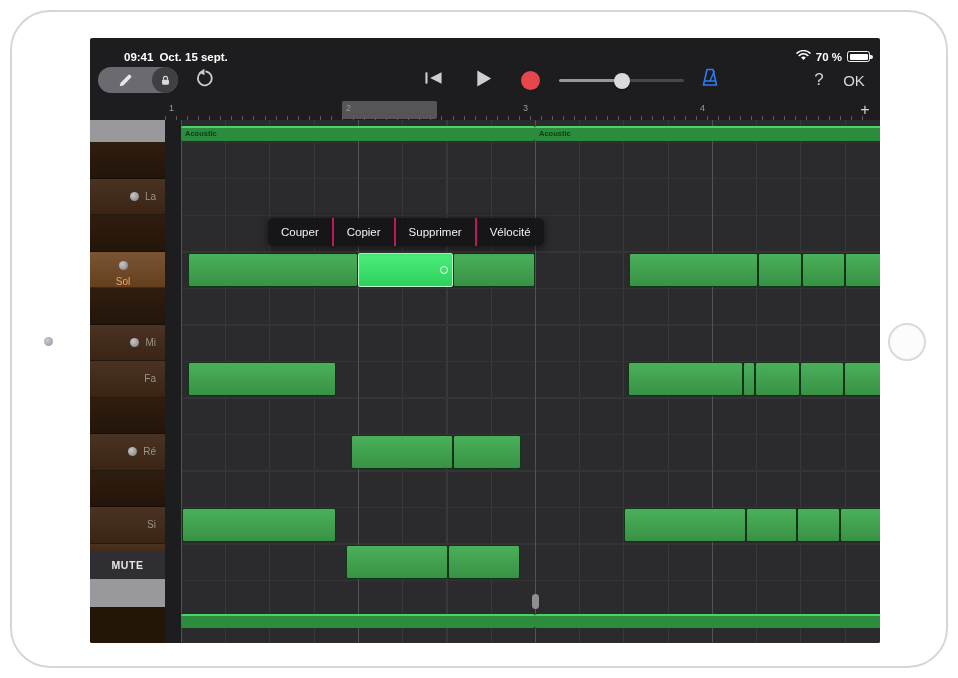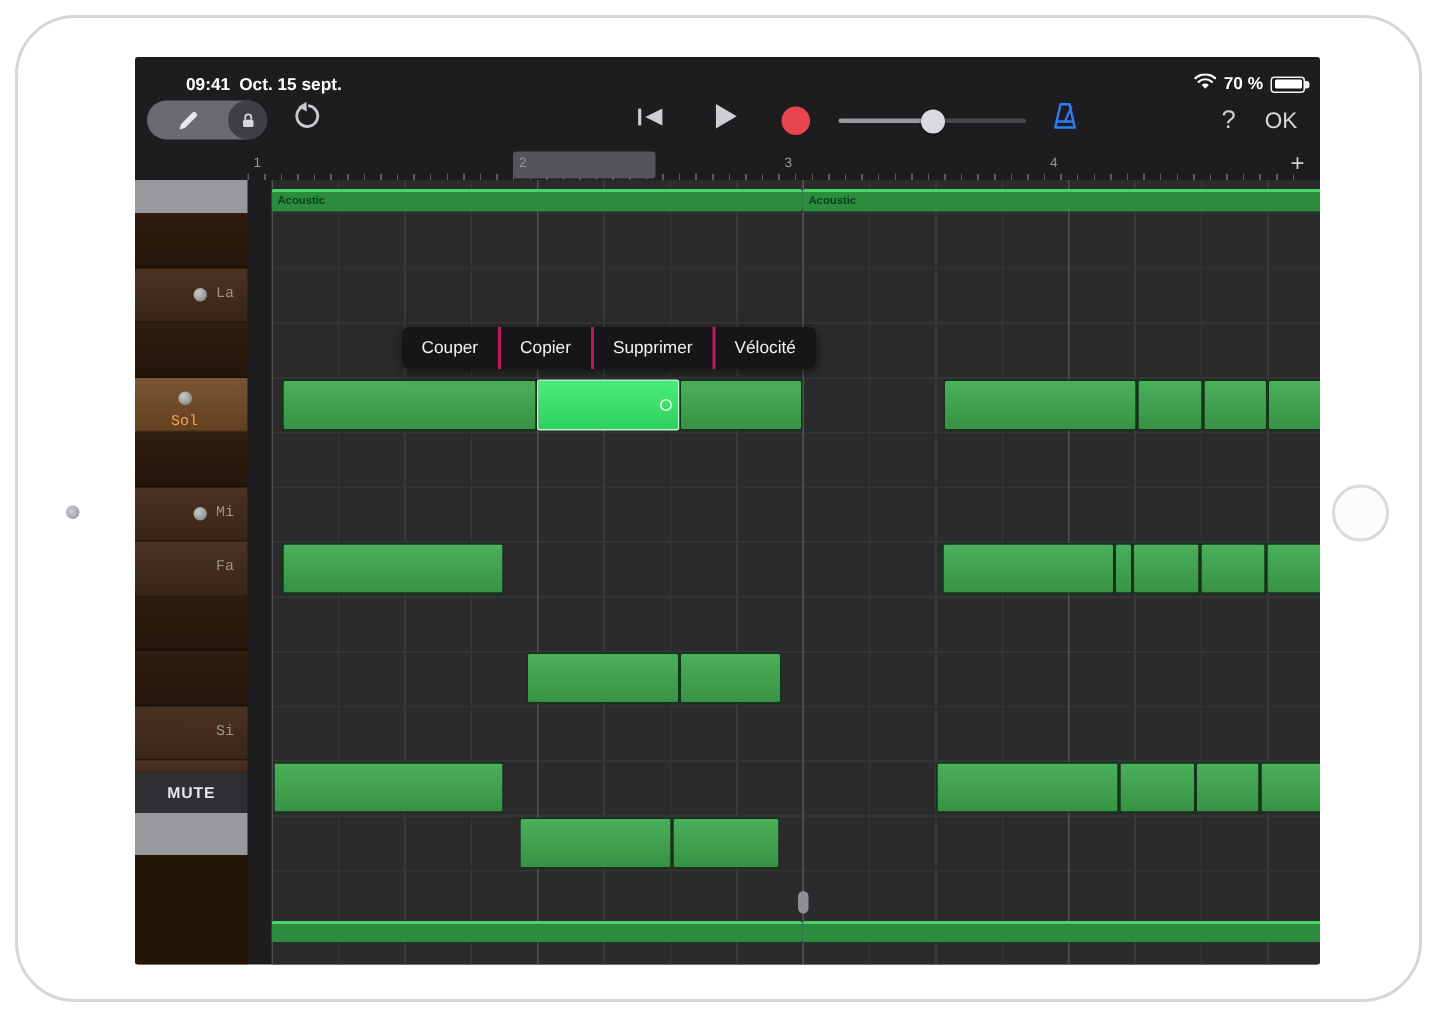--- a/index.html
+++ b/index.html
@@ -48,21 +48,21 @@
   .add-btn{position:absolute;right:6px;top:0;width:18px;height:20px;color:#d2d2d6;font-size:16px;line-height:19px;text-align:center;}
 
   
   .keys{position:absolute;left:0;top:82px;width:75px;bottom:0;background:#241509;}
   .keys-header{height:22px;background:#98989d;}
   .key-row{height:36.5px;display:flex;align-items:center;justify-content:flex-end;gap:6px;padding-right:9px;border-bottom:1px solid rgba(0,0,0,.5);box-sizing:border-box;}
   .key-row.white{background:linear-gradient(#4a3322,#3a2413);}
   .key-row.black{background:linear-gradient(#2f1d10,#24150a);}
   .key-row.highlight{background:linear-gradient(#7a5535,#64401f);flex-direction:column;}
   .key-dot{width:9px;height:9px;border-radius:50%;background:radial-gradient(circle at 35% 35%, #c9c9c9, #7a7a7a);}
-  .key-label{font-size:10px;color:#9c9488;font-family:Liberation Mono, monospace;}
+  .key-label{font-size:10px;color:#9c9488;}
   .key-row.highlight .key-label{color:#f2a35c;}
   .key-partial{height:8px;background:linear-gradient(#4a3322,#42291a);}
   .mute-row{height:27px;background:#2f2f33;color:#e6e6ea;font-size:10.5px;font-weight:700;display:flex;align-items:center;justify-content:center;letter-spacing:.6px;}
   .keys-footer{height:28px;background:#98989d;}
 
   
   .grid{position:absolute;left:75px;top:82px;right:0;bottom:0;background:#2b2b2d;overflow:hidden;margin-left:16px;}
   .grid-vlines{position:absolute;inset:0;background:repeating-linear-gradient(90deg,#39393c 0 1px,transparent 1px 44.25px);}
   .grid-hlines{position:absolute;left:0;right:0;top:22px;height:439px;background:repeating-linear-gradient(180deg,#343437 0 1px,transparent 1px 36.5px);}
   .barline{position:absolute;top:0;bottom:0;width:1px;background:#515156;}
@@ -196,20 +196,24 @@
             </div>
             <div class="key-row black"></div>
             <div class="key-row white">
               <span class="key-dot"></span>
               <span class="key-label">Mi</span>
             </div>
             <div class="key-row white">
               <span class="key-label">Fa</span>
             </div>
             <div class="key-row black"></div>
+            <div class="key-row white">
+              <span class="key-dot"></span>
+              <span class="key-label">Ré</span>
+            </div>
             <div class="key-row black"></div>
             <div class="key-row white">
               <span class="key-label">Si</span>
             </div>
           </div>
         <div class="key-partial"></div>
         <div class="mute-row">MUTE</div>
         <div class="keys-footer"></div>
       </div>
 

